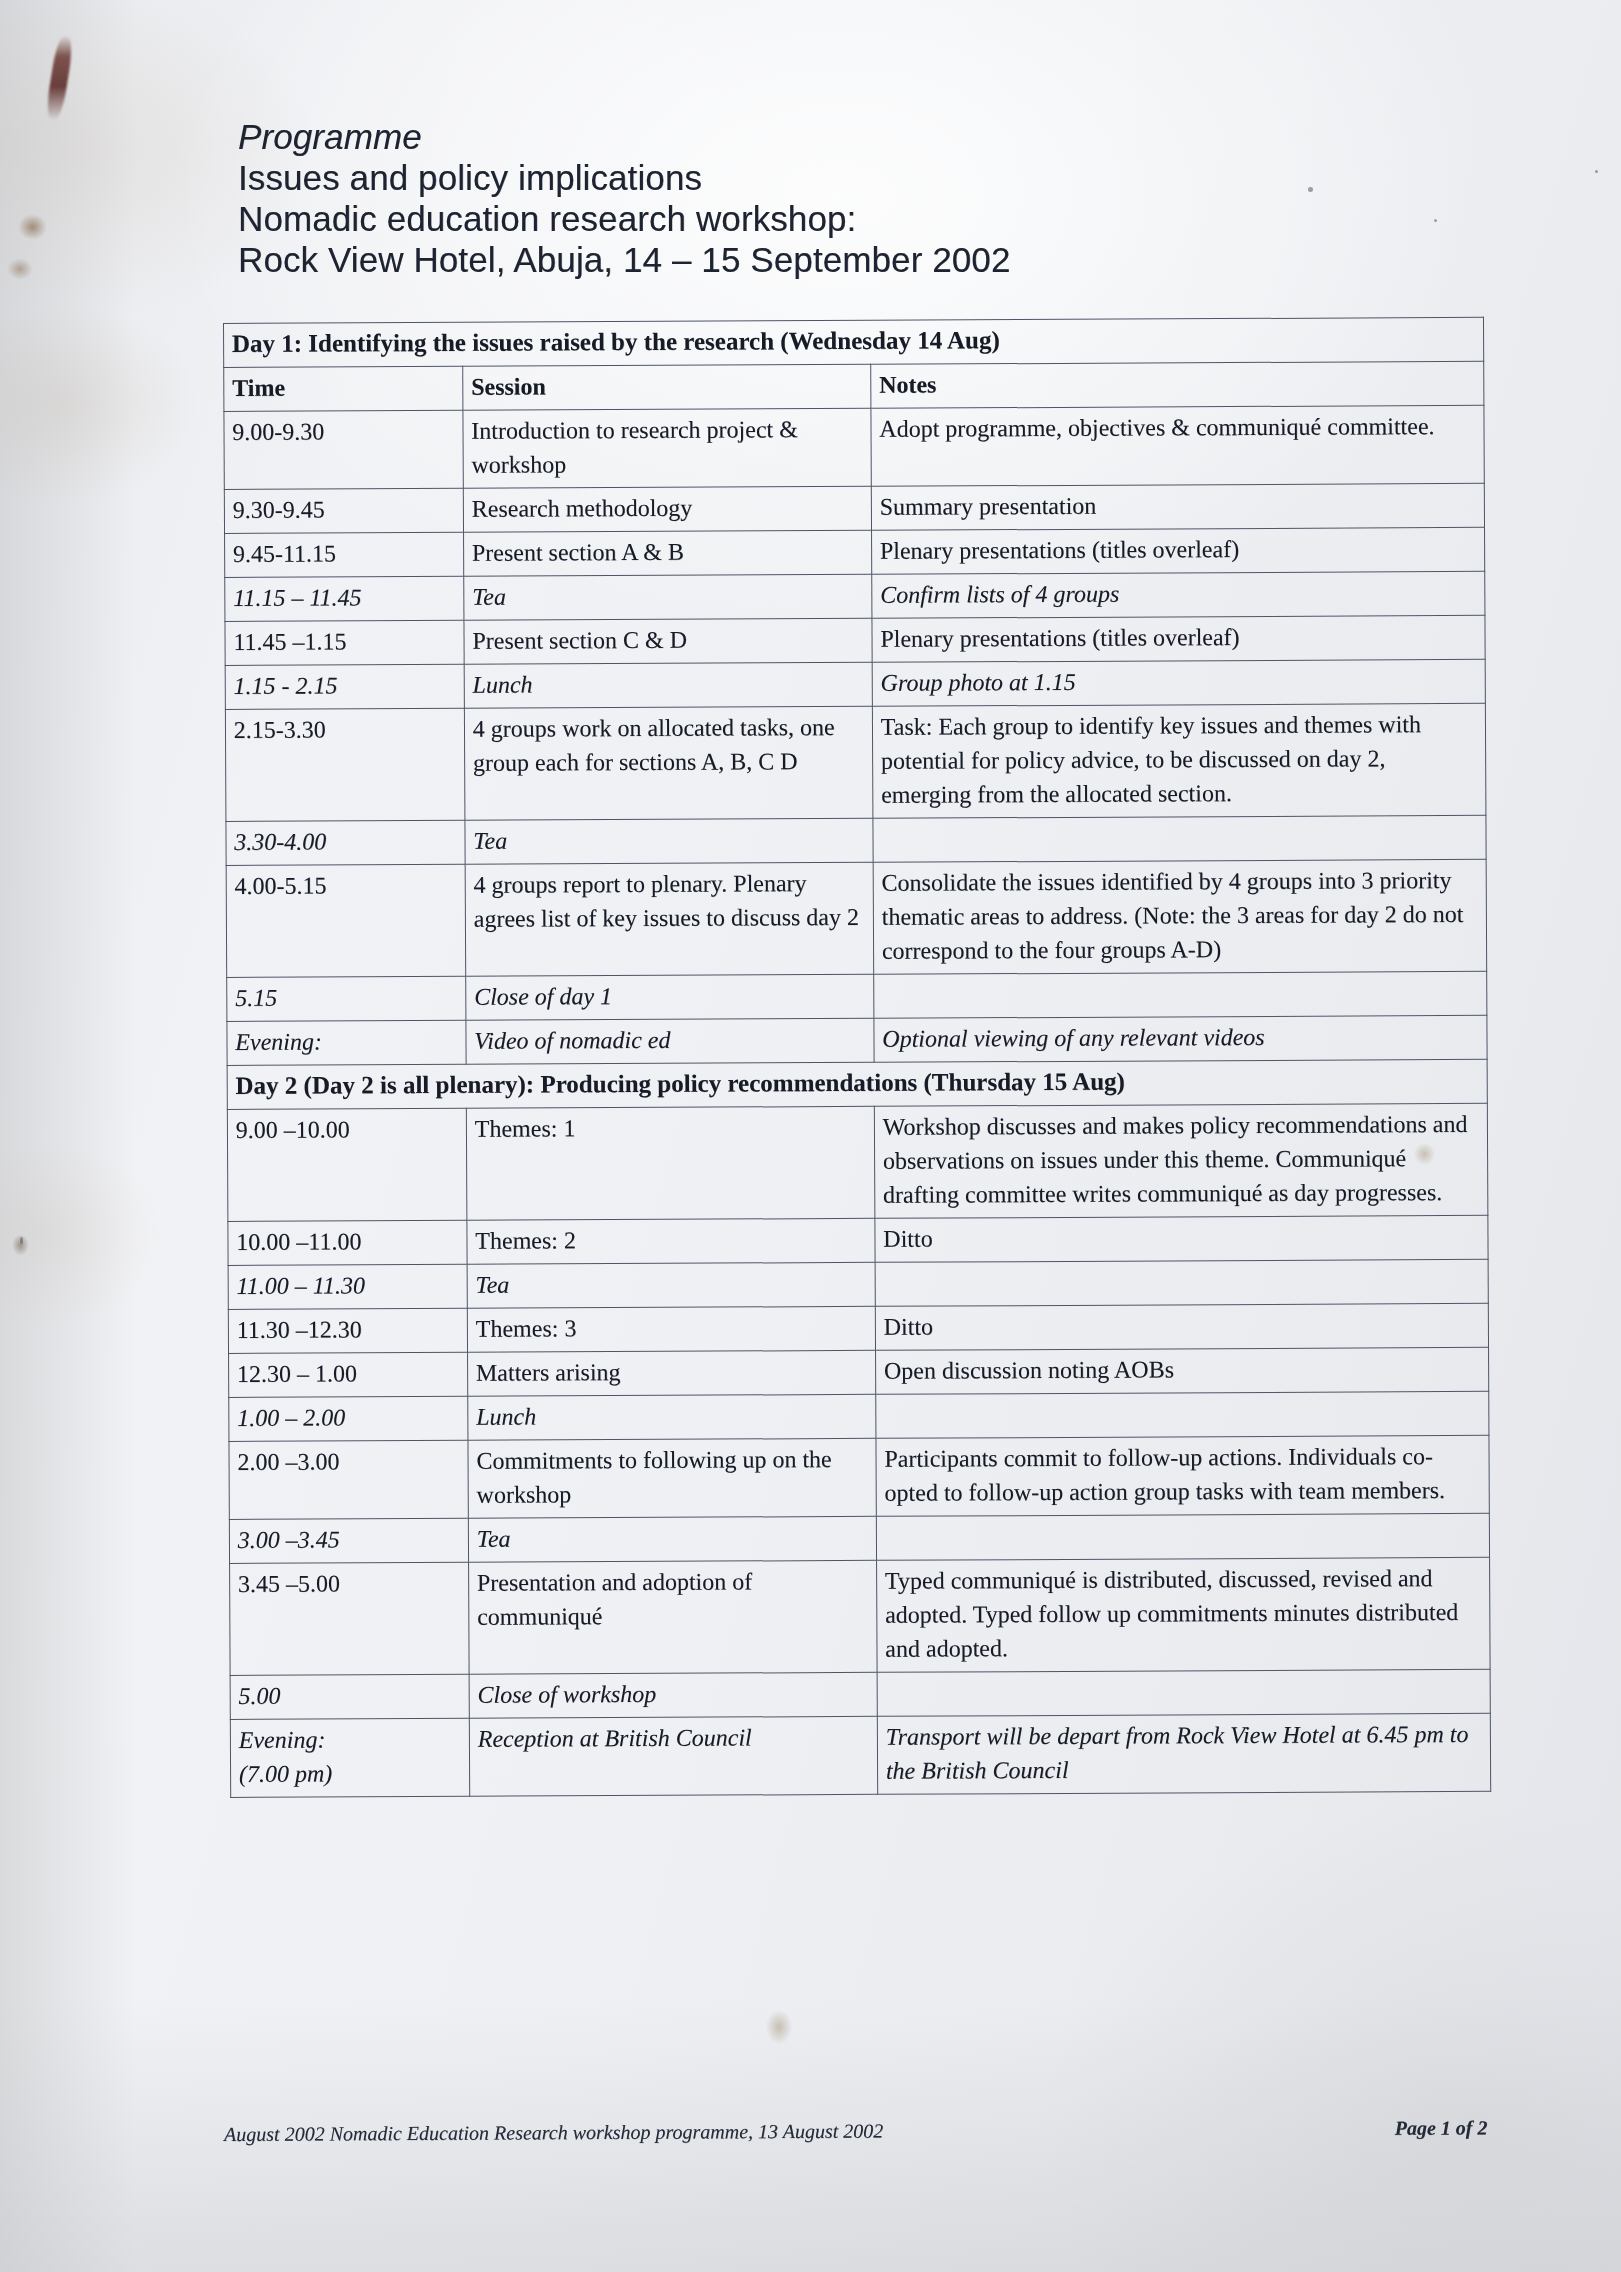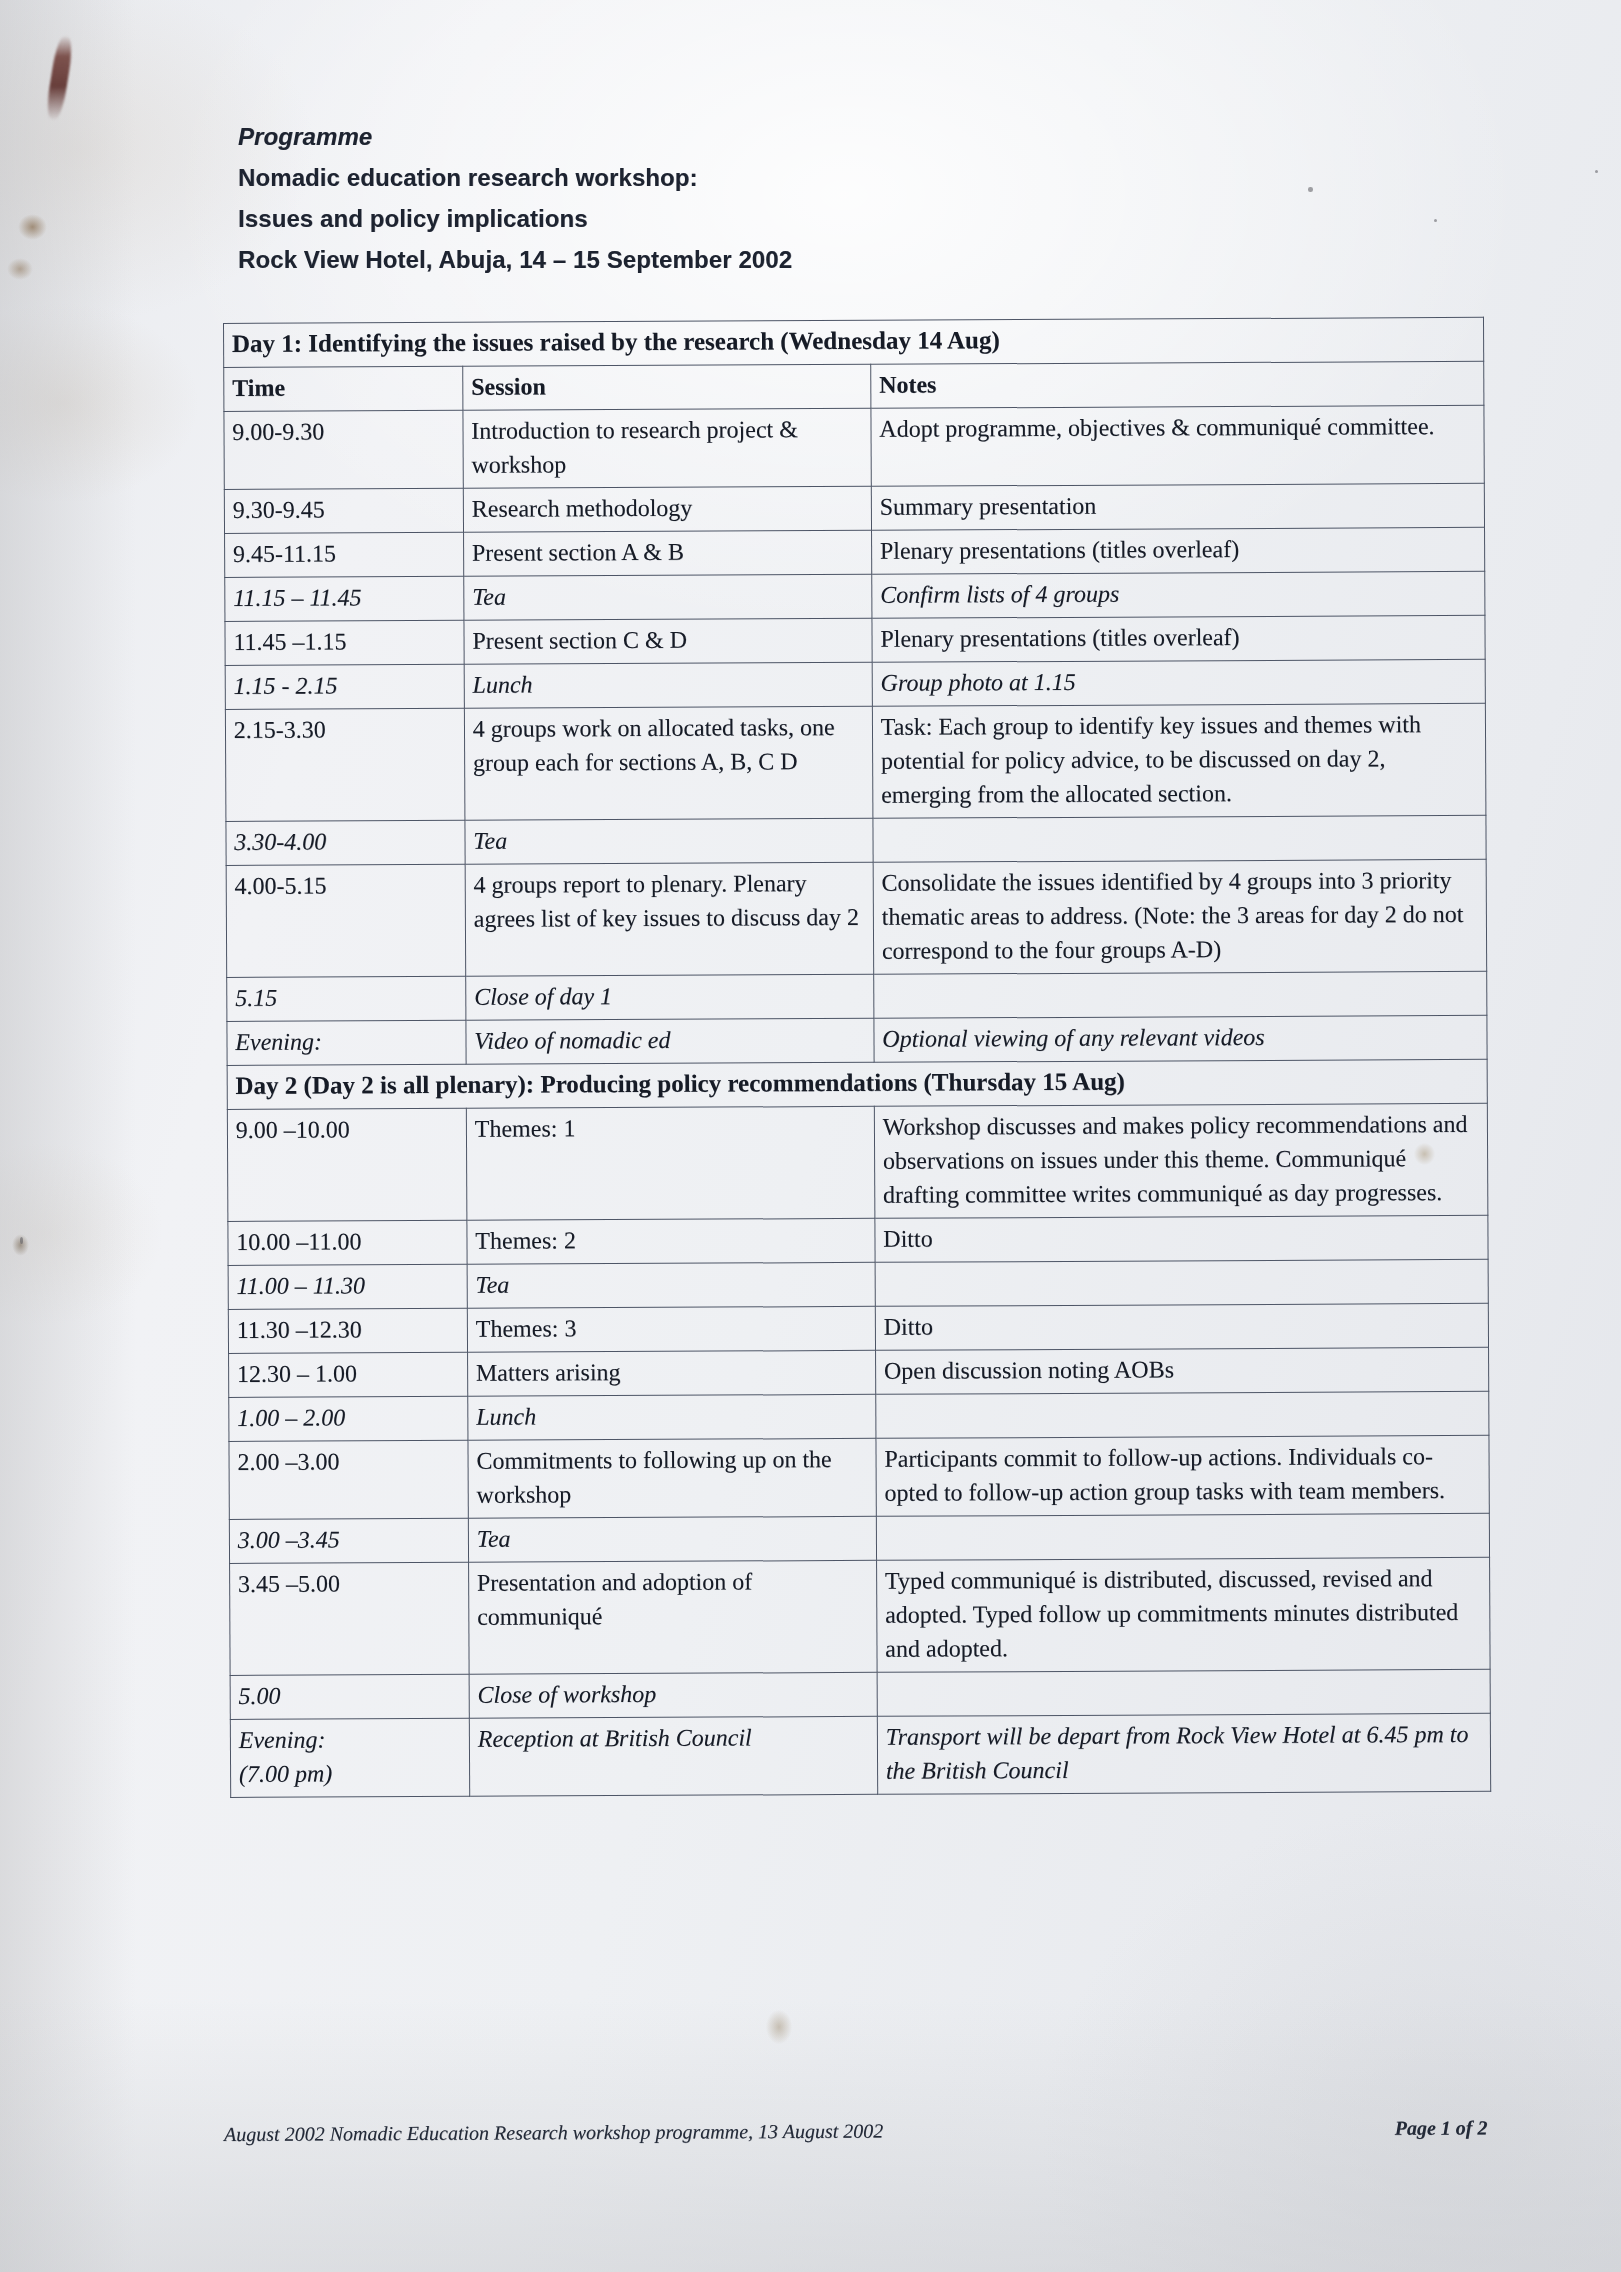--- a/index.html
+++ b/index.html
@@ -87,22 +87,22 @@
   
   .doc-header {
     position: absolute;
     left: 238px;
     top: 116px;
     width: 1104px;
     color: #1d2330;
   }
   .hdr-line {
     font-family: "Liberation Sans", sans-serif;
-    font-weight: bold;
-    font-size: 24px;
+    font-weight: normal;
+    font-size: 35px;
     line-height: 41px;
     letter-spacing: 0.1px;
     white-space: nowrap;
     text-shadow: 0.4px 0.4px 0.4px rgba(40,45,60,0.45);
   }
   .hdr-line.italic { font-style: italic; }
 
   
   .prog-table {
     position: absolute;
@@ -171,22 +171,22 @@
   <div class="smudge smudge-dot-c"></div>
   <div class="smudge smudge-dot-d"></div>
   <div class="smudge smudge-dot-e"></div>
   <div class="speck" style="left:1308px; top:187px;"></div>
   <div class="speck" style="left:1595px; top:170px; width:3.2px; height:3.2px;"></div>
   <div class="speck" style="left:1434px; top:219px; width:3.2px; height:3.2px;"></div>
   <div class="speck" style="left:19.5px; top:1237px; width:3.9px; height:6.5px;"></div>
 
   <div class="doc-header">
     <div class="hdr-line italic">Programme</div>
+    <div class="hdr-line">Issues and policy implications</div>
     <div class="hdr-line">Nomadic education research workshop:</div>
-    <div class="hdr-line">Issues and policy implications</div>
     <div class="hdr-line">Rock View Hotel, Abuja, 14 – 15 September 2002</div>
   </div>
 
   <table class="prog-table">
     <colgroup>
       <col class="col-time">
         <col class="col-sess">
         <col class="col-notes">
     </colgroup>
     <tbody>

